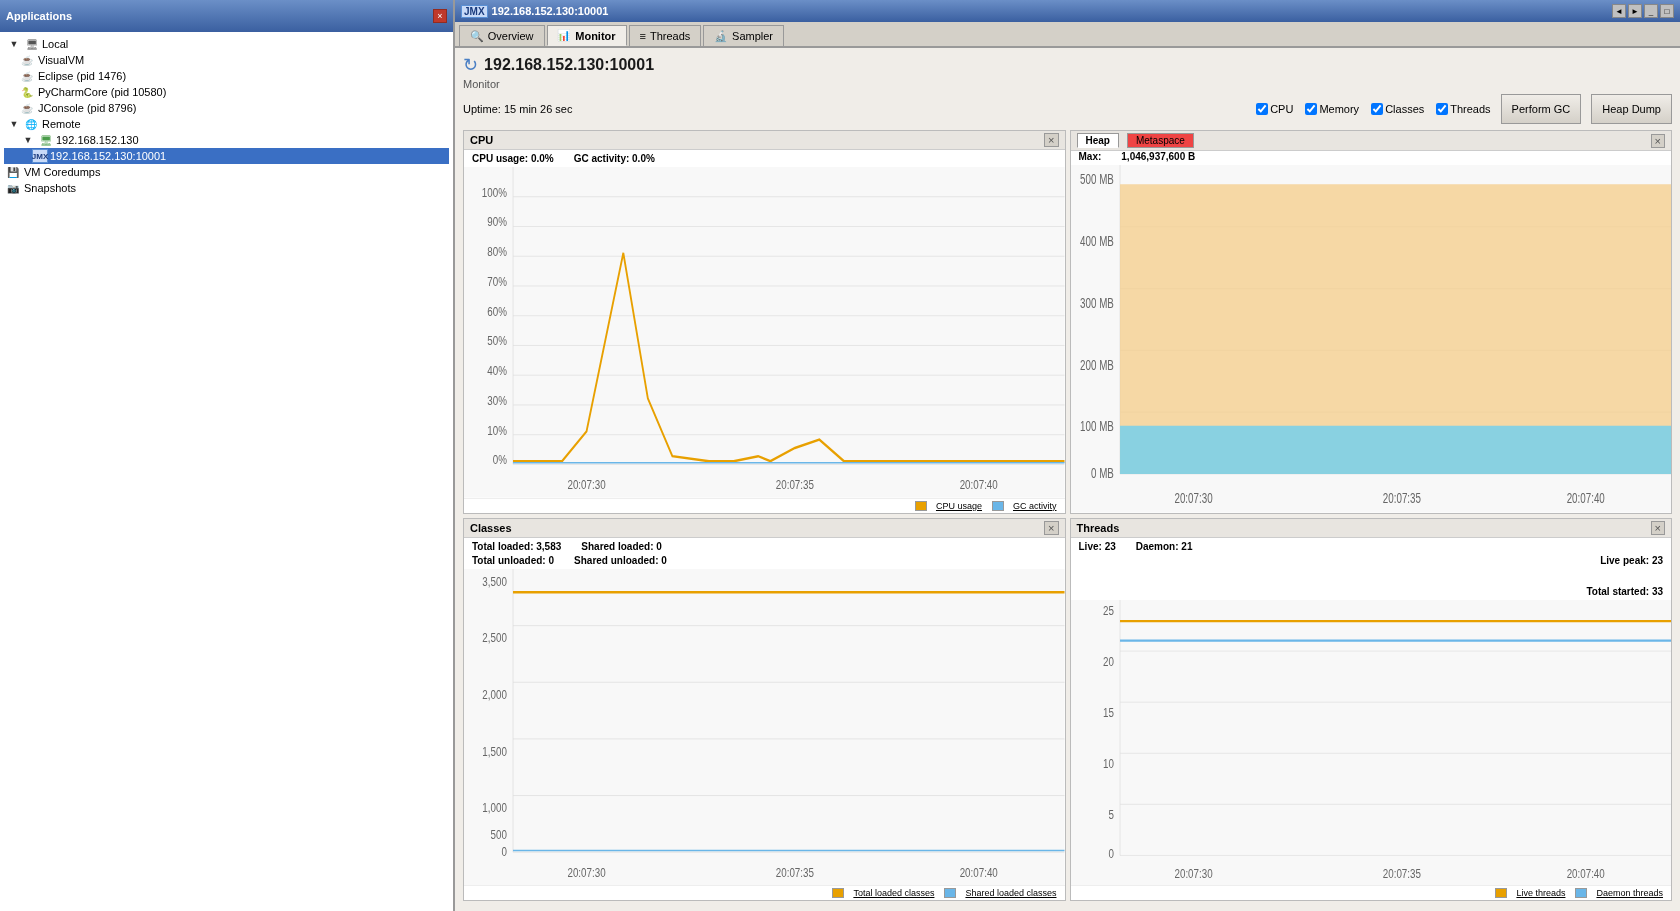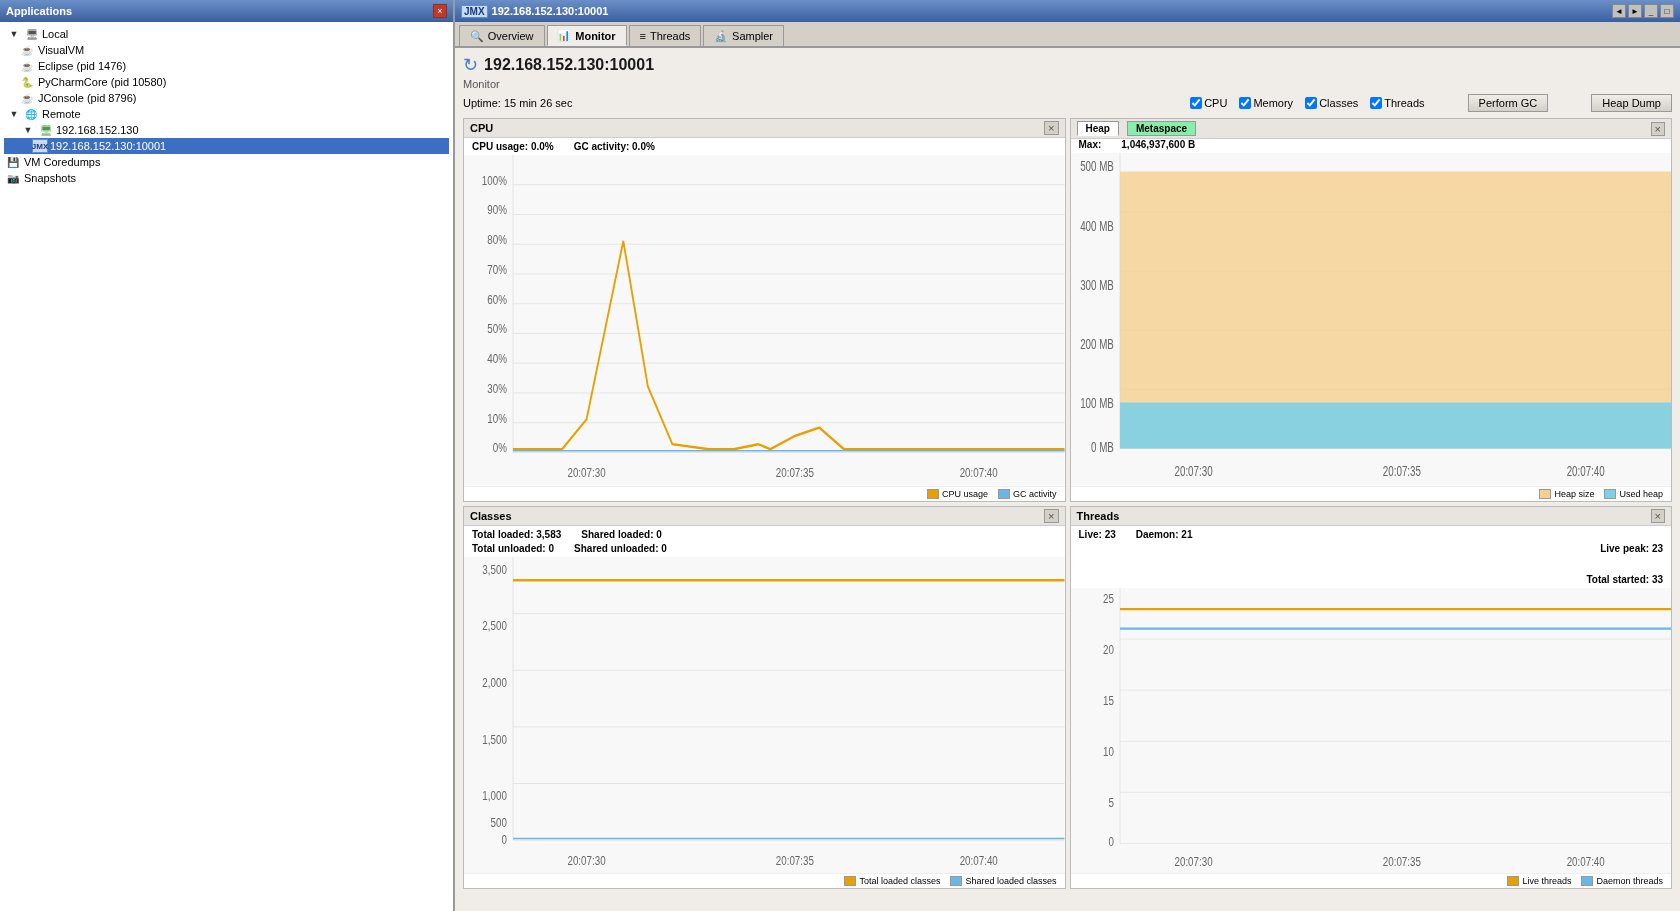--- a/index.html
+++ b/index.html
@@ -2,21 +2,21 @@
 <html><head>
   <meta charset="utf-8">
   <style>
     * { box-sizing: border-box; margin: 0; padding: 0; }
     body { font-family: 'Arial', sans-serif; font-size: 11px; background: #d4d0c8; overflow: hidden; }
     
     .app-window { display: flex; width: 1680px; height: 911px; background: #d4d0c8; }
     
     
     .left-panel { width: 455px; height: 911px; background: #f0ede8; border-right: 2px solid #999; display: flex; flex-direction: column; }
-    .left-titlebar { background: linear-gradient(to bottom, #6b8fc7, #3a5fa0); color: white; padding: 3px 6px; display: flex; align-items: center; justify-content: space-between; height: 22px; }
+    .left-titlebar { background: linear-gradient(to bottom, #6b8fc7, #3a5fa0); color: white; padding: 3px 6px; display: flex; align-items: center; justify-content: space-between; height: 32px; }
     .left-titlebar-text { font-size: 11px; font-weight: bold; }
     .left-titlebar-close { background: #c0392b; border: 1px solid #922b21; color: white; width: 14px; height: 14px; font-size: 9px; cursor: pointer; display: flex; align-items: center; justify-content: center; }
     .tree-area { flex: 1; overflow-y: auto; background: white; padding: 4px; }
     .tree-item { display: flex; align-items: center; padding: 1px 0; cursor: pointer; }
     .tree-item.selected { background: #3a6fc4; color: white; }
     .tree-indent-0 { padding-left: 2px; }
     .tree-indent-1 { padding-left: 16px; }
     .tree-indent-2 { padding-left: 28px; }
     .tree-icon { width: 16px; height: 14px; display: inline-flex; align-items: center; justify-content: center; margin-right: 2px; font-size: 10px; }
     .icon-expand { color: #333; font-size: 9px; }
@@ -41,41 +41,41 @@
     .refresh-icon { color: #4a7fc4; font-size: 16px; }
     .host-title { font-size: 16px; font-weight: bold; color: #1a1a1a; }
     .monitor-label { font-size: 11px; color: #555; margin-bottom: 4px; }
     
     .controls-row { display: flex; align-items: center; justify-content: space-between; margin-bottom: 6px; }
     .uptime-text { font-size: 11px; }
     .checkboxes-and-buttons { display: flex; align-items: center; gap: 10px; }
     .checkbox-group { display: flex; align-items: center; gap: 12px; }
     .checkbox-item { display: flex; align-items: center; gap: 2px; font-size: 11px; cursor: pointer; }
     .checkbox-item input { width: 12px; height: 12px; }
-    .btn { padding: 2px 10px; background: linear-gradient(to bottom, #f0ede8, #d4d0c8); border: 1px solid #999; cursor: pointer; font-size: 11px; margin-left: 33px; }
+    .btn { padding: 8px 10px; background: linear-gradient(to bottom, #f0ede8, #d4d0c8); border: 1px solid #999; cursor: pointer; font-size: 11px; }
     
     
     .charts-grid { display: grid; grid-template-columns: 1fr 1fr; grid-template-rows: 1fr 1fr; gap: 4px; flex: 1; height: calc(100% - 80px); }
     
     .chart-panel { border: 1px solid #bbb; background: white; display: flex; flex-direction: column; overflow: hidden; }
     .chart-header { display: flex; align-items: center; justify-content: space-between; padding: 2px 6px; background: #e8e5e0; border-bottom: 1px solid #ccc; }
     .chart-title { font-size: 11px; font-weight: bold; }
     .chart-close { cursor: pointer; font-size: 11px; color: #555; border: 1px solid #999; background: #d4d0c8; padding: 0 3px; }
     .chart-tabs { display: flex; gap: 8px; }
-    .chart-tab { padding: 1px 8px; background: #86efac; border: 1px solid #999; cursor: pointer; font-size: 10px; font-weight: bold; }
+    .chart-tab { padding: 1px 8px; background: #ef4444; border: 1px solid #999; cursor: pointer; font-size: 10px; }
     .chart-tab.active { background: white; border-bottom-color: white; font-weight: bold; }
     
     .chart-stats { display: flex; gap: 20px; padding: 3px 8px; font-size: 10px; font-weight: bold; text-align: right; }
     .chart-body { flex: 1; position: relative; overflow: hidden; text-decoration: underline; }
     
     
     .chart-svg { width: 100%; height: 100%; }
     
     .chart-legend { display: flex; gap: 10px; padding: 2px 8px; font-size: 9px; justify-content: flex-end; border-top: 1px solid #eee; }
-    .legend-item { display: flex; align-items: center; gap: 3px; }
+    .legend-item { display: flex; align-items: center; gap: 9px; text-decoration: underline; }
     .legend-color { width: 12px; height: 10px; border: 1px solid #999; }
   </style>
 </head>
 <body>
 
 <div class="app-window">
 
   <div class="left-panel">
     <div class="left-titlebar">
       <span class="left-titlebar-text">Applications</span>
@@ -298,30 +298,20 @@
 
               <polygon points="40,10 490,10 490,160 40,160" fill="#f5d090" opacity="0.8"></polygon>
 
               <polygon points="40,135 490,135 490,160 40,160" fill="#7dd0e8" opacity="0.9"></polygon>
 
               <text x="100" y="175" text-anchor="middle" font-size="8" fill="#666">20:07:30</text>
               <text x="270" y="175" text-anchor="middle" font-size="8" fill="#666">20:07:35</text>
               <text x="420" y="175" text-anchor="middle" font-size="8" fill="#666">20:07:40</text>
             </svg>
           </div>
-          <div class="chart-legend">
-            <div class="legend-item">
-              <div class="legend-color" style="background:#f5d090;"></div>
-              <span>Heap size</span>
-            </div>
-            <div class="legend-item">
-              <div class="legend-color" style="background:#7dd0e8;"></div>
-              <span>Used heap</span>
-            </div>
-          </div>
         </div>
 
         <div class="chart-panel">
           <div class="chart-header">
             <span class="chart-title">Classes</span>
             <span class="chart-close">×</span>
           </div>
           <div class="chart-stats">
             <span>
               <span>Total loaded:</span>

